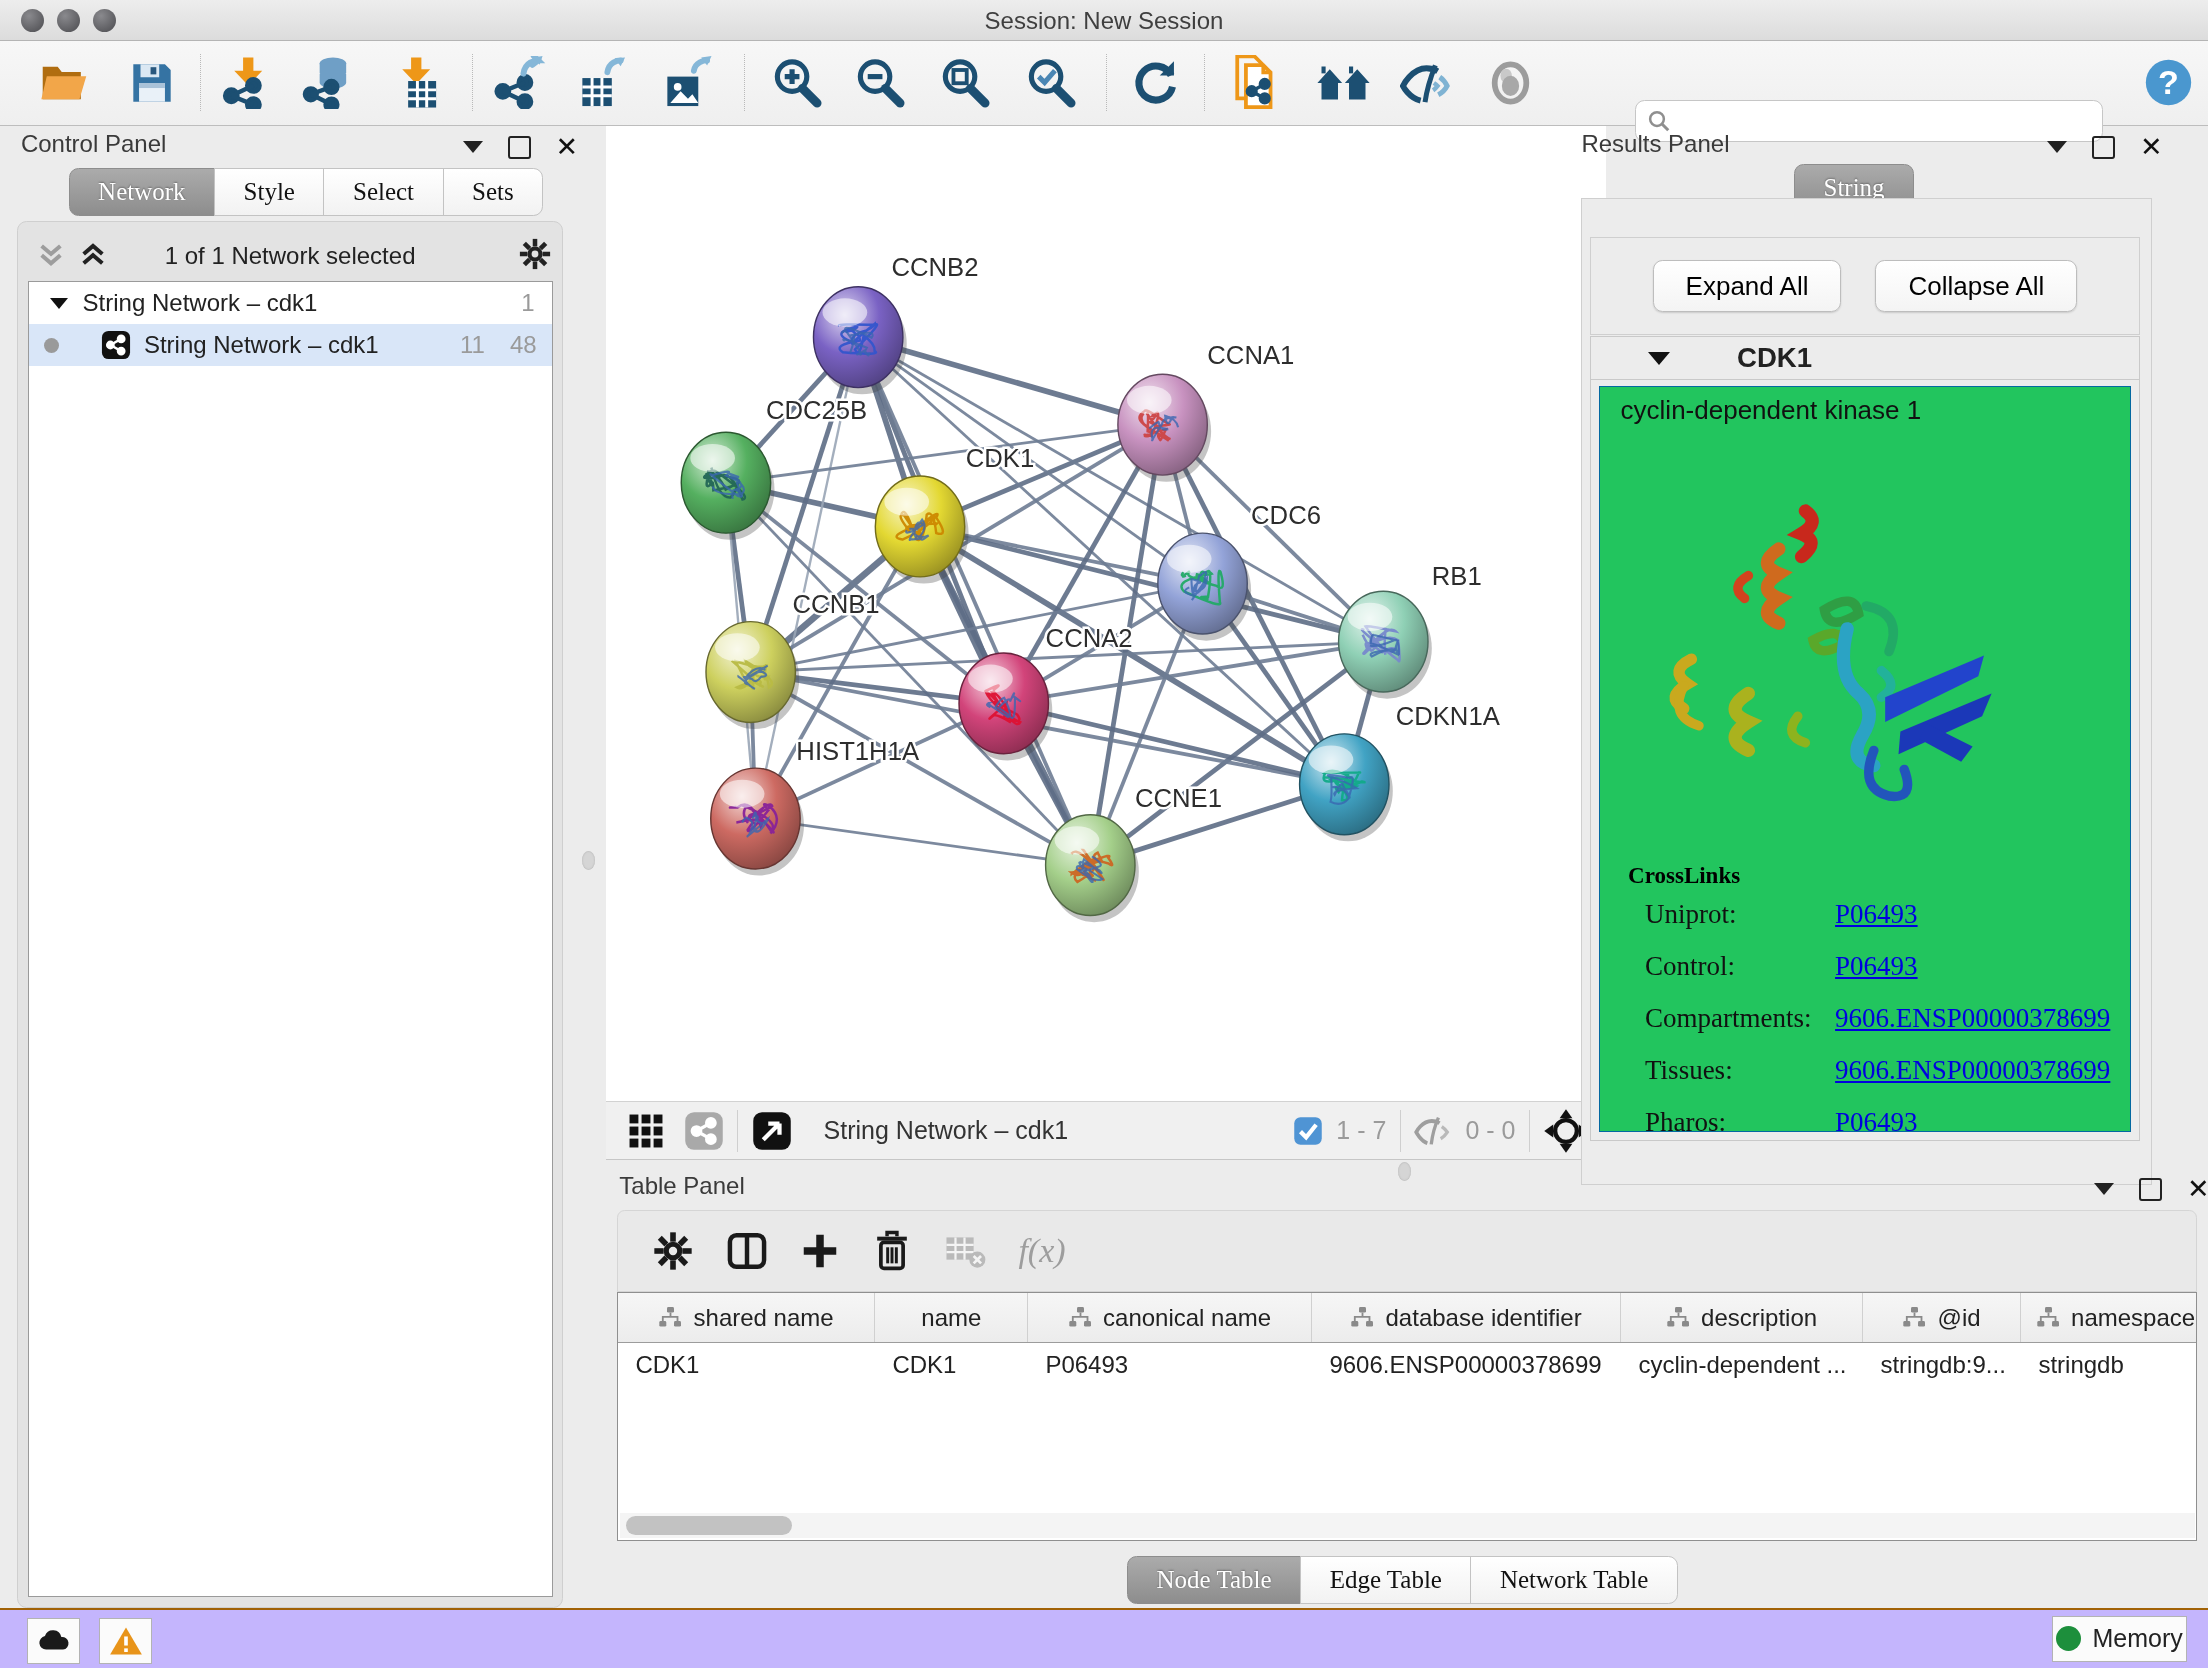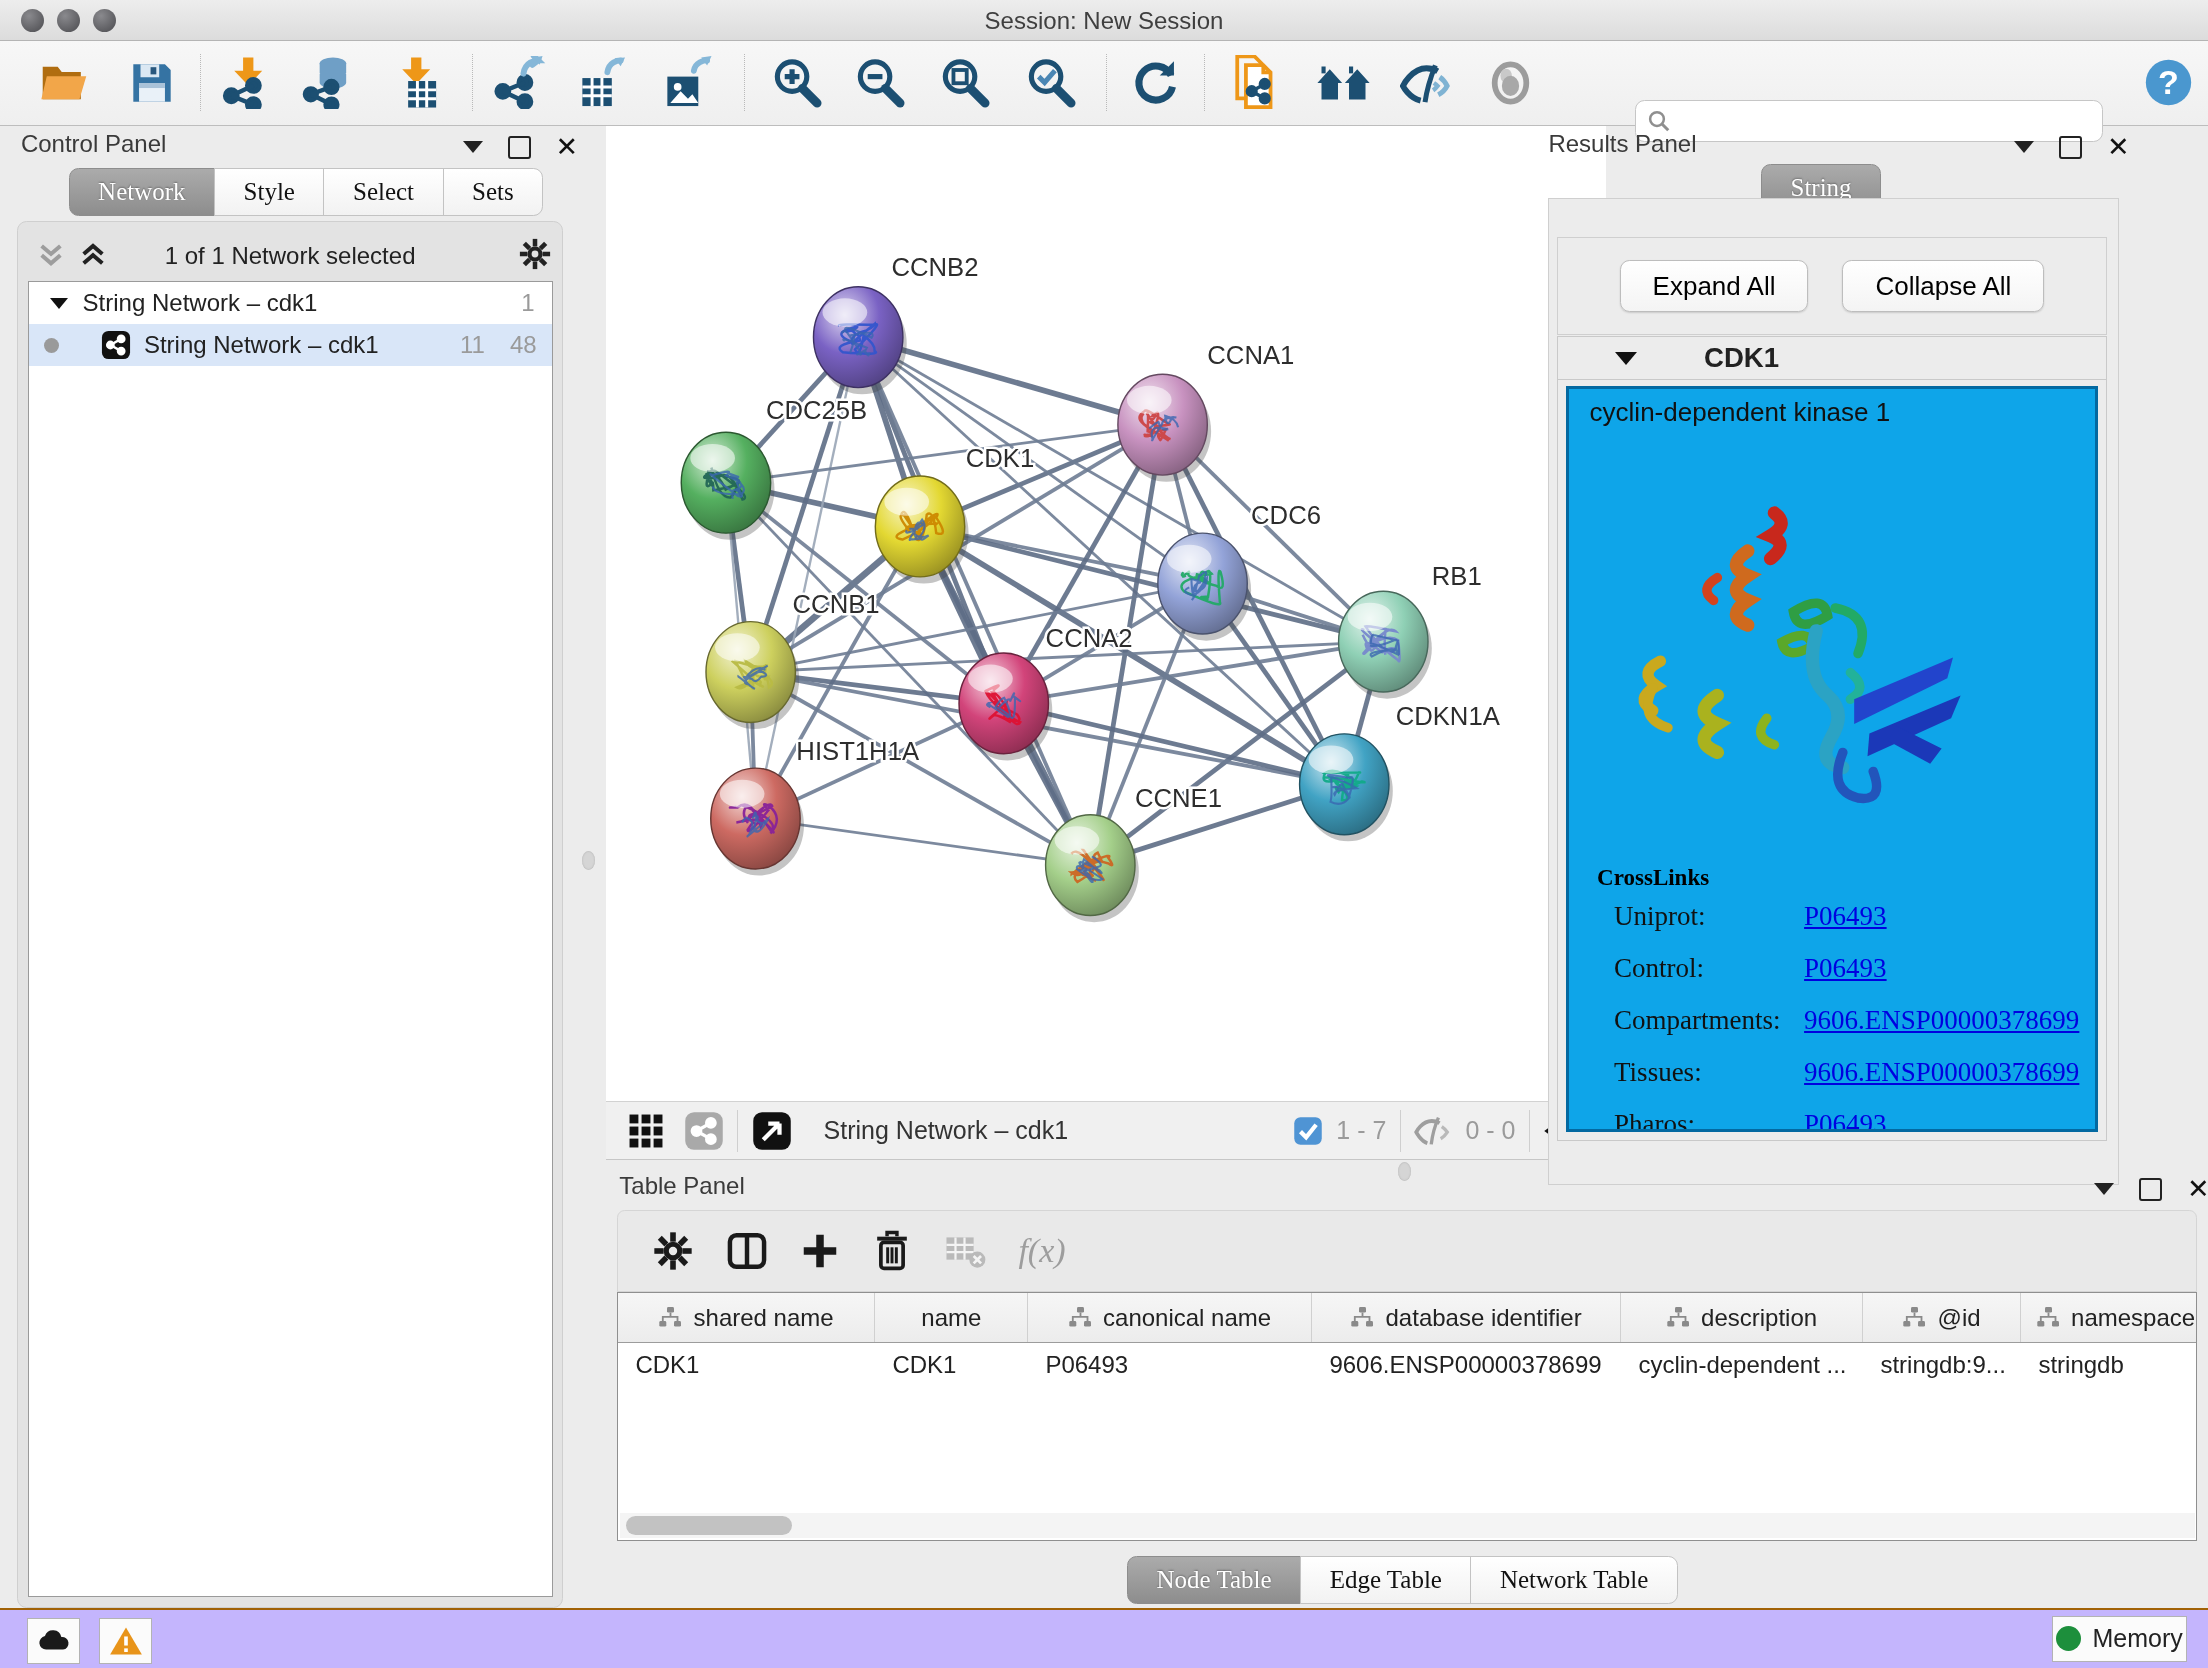--- a/index.html
+++ b/index.html
@@ -57,31 +57,31 @@
   #canvas{left:606px;top:126px;width:1000px;height:976px;background:#fff;}
   #canvas-toolbar{left:606px;top:1101px;width:1000px;height:57px;background:#f0f0f0;
     border-top:1px solid #d2d2d2;border-bottom:1px solid #c6c6c6;display:flex;align-items:center;}
   .cv-sep{width:0;height:42px;border-left:1px solid #cfcfcf;margin:0 13.3px;}
   #net-title{font-size:25px;color:#333;}
   .count-txt{font-size:25px;color:#9a9a9a;}
   .splitter-dot{position:absolute;width:13.3px;height:19px;border-radius:50%;background:#d5d5d5;
     box-shadow:inset 0 0 1.9px #aaa;}
 
   
-  #results-panel{left:1537px;top:126px;width:592px;height:1482px;}
+  #results-panel{left:1570px;top:126px;width:592px;height:1482px;}
   #rp-outer{position:absolute;left:11.4px;top:72px;width:569px;height:985px;
     background:#ececec;border:1.9px solid #cfcfcf;}
   #rp-btnbox{position:absolute;left:7.6px;top:38px;width:550px;height:98px;border:1.9px solid #cfcfcf;
     display:flex;align-items:center;justify-content:center;gap:34px;box-sizing:border-box;}
   .rp-btn{background:linear-gradient(#ffffff,#f4f4f4);border:1px solid #bdbdbd;border-radius:9.5px;
     font-size:26px;padding:9.5px 32px;box-shadow:0 1px 1.9px rgba(0,0,0,.15);}
   #rp-section{position:absolute;left:7.6px;top:137px;width:550px;height:805px;border:1.9px solid #c9c9c9;box-sizing:border-box;}
   #rp-sec-header{height:42px;display:flex;align-items:center;border-bottom:1.9px solid #c9c9c9;}
-  #rp-sec-body{position:absolute;left:7.6px;top:49px;right:7.6px;bottom:7.6px;border:3px solid #0369a1;
-    background:#0ea5e9;overflow:hidden;}
+  #rp-sec-body{position:absolute;left:7.6px;top:49px;right:7.6px;bottom:7.6px;border:1px solid #0369a1;
+    background:#22c55e;overflow:hidden;}
   #rp-desc{position:absolute;left:21px;top:7.6px;font-size:26px;color:#111;}
   #protein-img{position:absolute;left:42px;top:105px;}
   #crosslinks{position:absolute;left:28.5px;top:476px;width:495px;
     font-family:"Liberation Serif","DejaVu Serif",serif;}
   #crosslinks h3{font-size:23px;margin:0 0 9.5px 0;color:#000;}
   .cl-row{display:flex;margin:0 0 21px 17px;font-size:27px;}
   .cl-label{width:190px;color:#111;}
   .cl-link{color:#0000e0;text-decoration:underline;}
 
   

